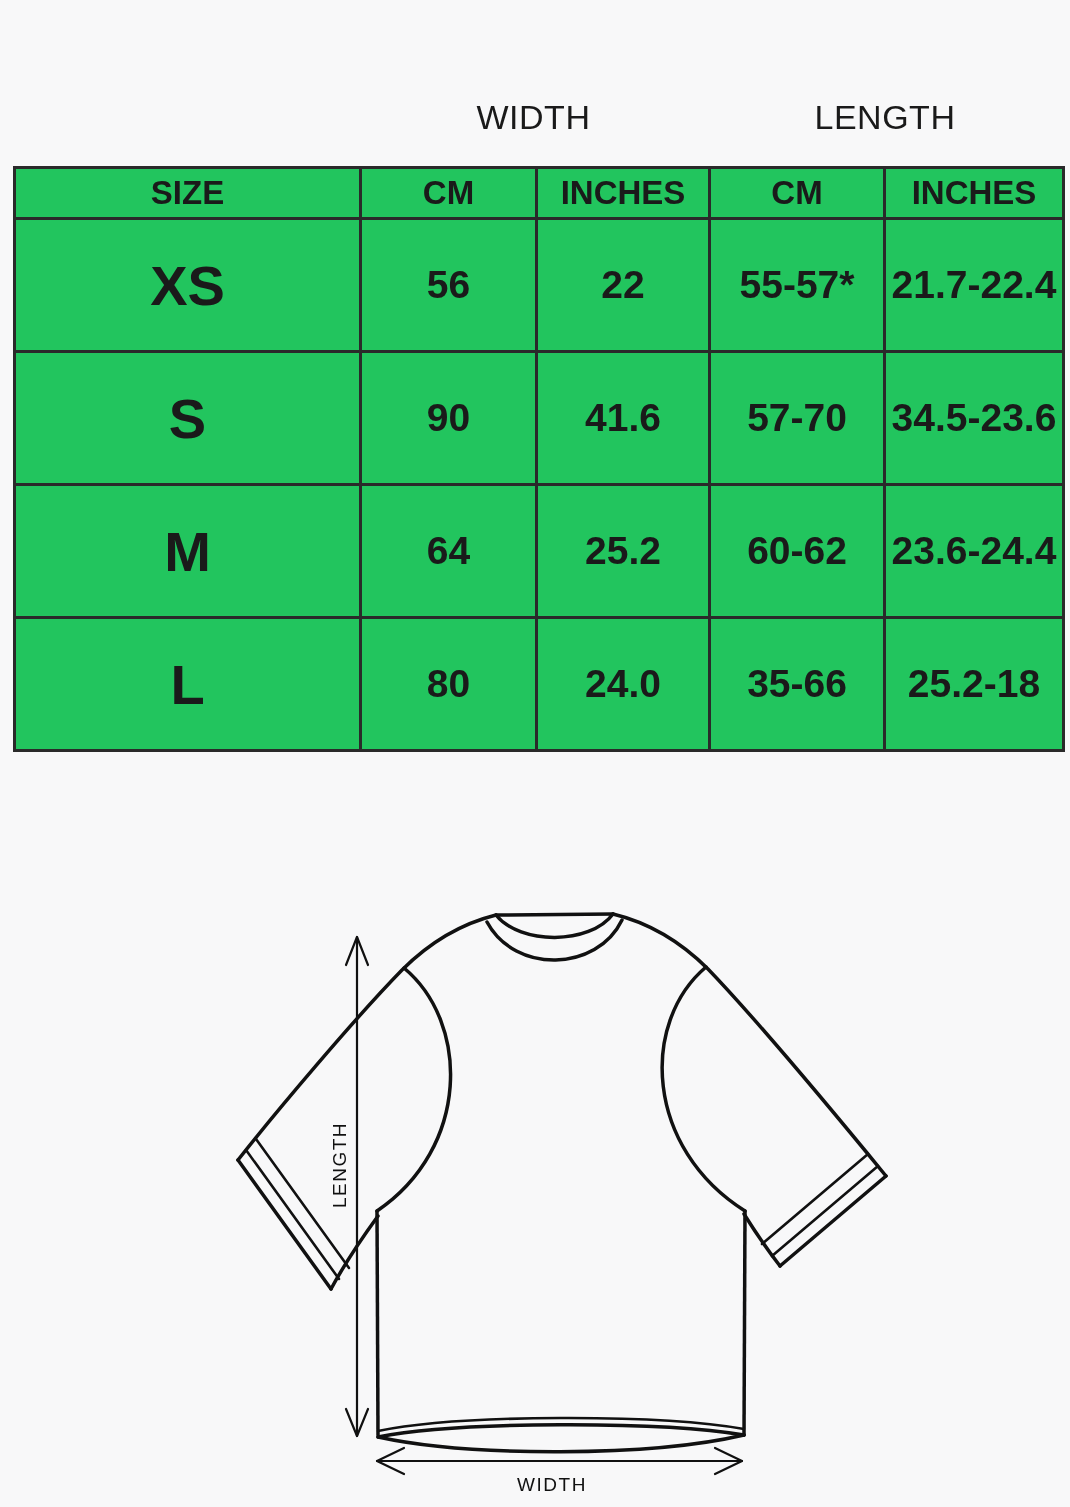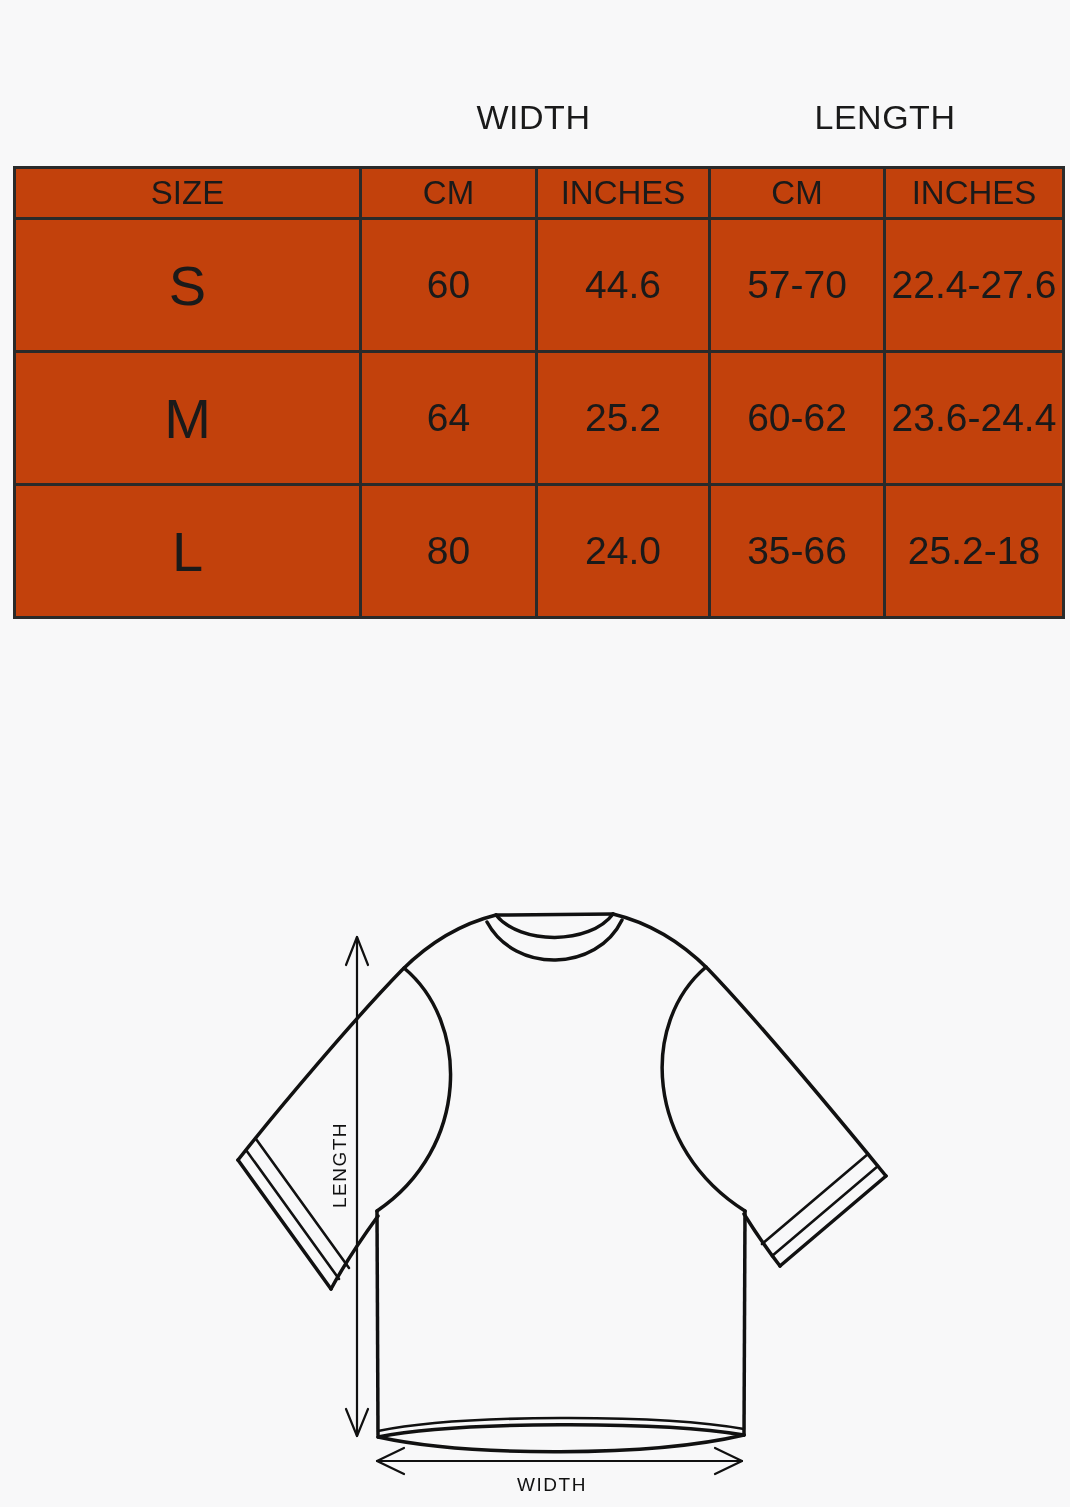--- a/index.html
+++ b/index.html
@@ -12,21 +12,21 @@
     text-align:center;color:#1a1a1a;
   }
   #group-width{left:359px;width:349px;}
   #group-length{left:708px;width:354px;}
   table.size-chart{
     position:absolute;left:13px;top:118px;width:1049px;
     border-collapse:collapse;table-layout:fixed;
   }
   table.size-chart td,table.size-chart th{
     border:3px solid #2a2a2a;text-align:center;vertical-align:middle;
-    font-weight:normal;padding:0;color:#1a1a1a;background:#c2410c;
+    font-weight:bold;padding:0;color:#1a1a1a;background:#22c55e;
   }
   table.size-chart th{height:48px;font-size:33px;}
   table.size-chart td{height:130px;font-size:39px;}
   table.size-chart td.size{font-size:56px;}
   col.c1{width:346px;} col.c2{width:176px;} col.c3{width:173px;}
   col.c4{width:175px;} col.c5{width:179px;}
   #footnote{
     position:absolute;left:13px;top:733px;width:1030px;
     font-size:27px;line-height:36px;color:#1a1a1a;
   }
@@ -56,25 +56,32 @@
       <tr>
         <th>SIZE</th>
         <th>CM</th>
         <th>INCHES</th>
         <th>CM</th>
         <th>INCHES</th>
       </tr>
     </thead>
     <tbody>
       <tr>
+        <td class="size">XS</td>
+        <td>56</td>
+        <td>22</td>
+        <td>55-57*</td>
+        <td>21.7-22.4</td>
+      </tr>
+      <tr>
         <td class="size">S</td>
-        <td>60</td>
-        <td>44.6</td>
+        <td>90</td>
+        <td>41.6</td>
         <td>57-70</td>
-        <td>22.4-27.6</td>
+        <td>34.5-23.6</td>
       </tr>
       <tr>
         <td class="size">M</td>
         <td>64</td>
         <td>25.2</td>
         <td>60-62</td>
         <td>23.6-24.4</td>
       </tr>
       <tr>
         <td class="size">L</td>

